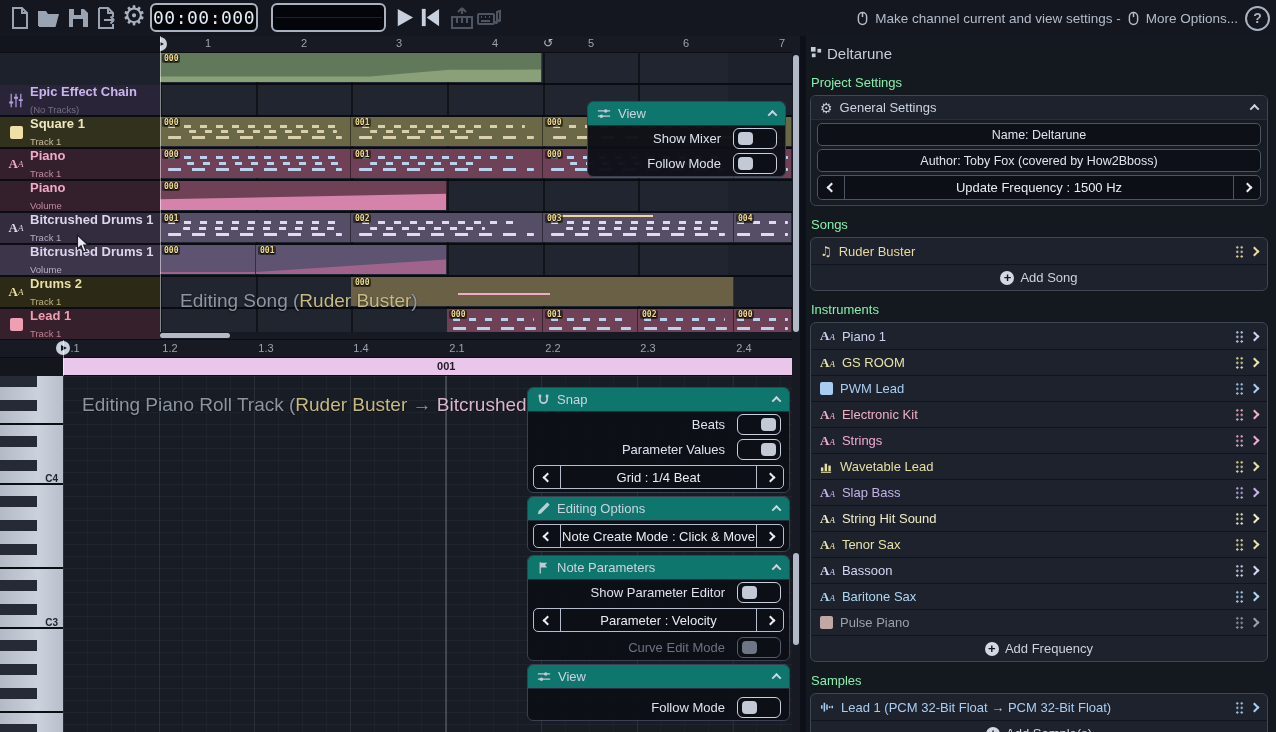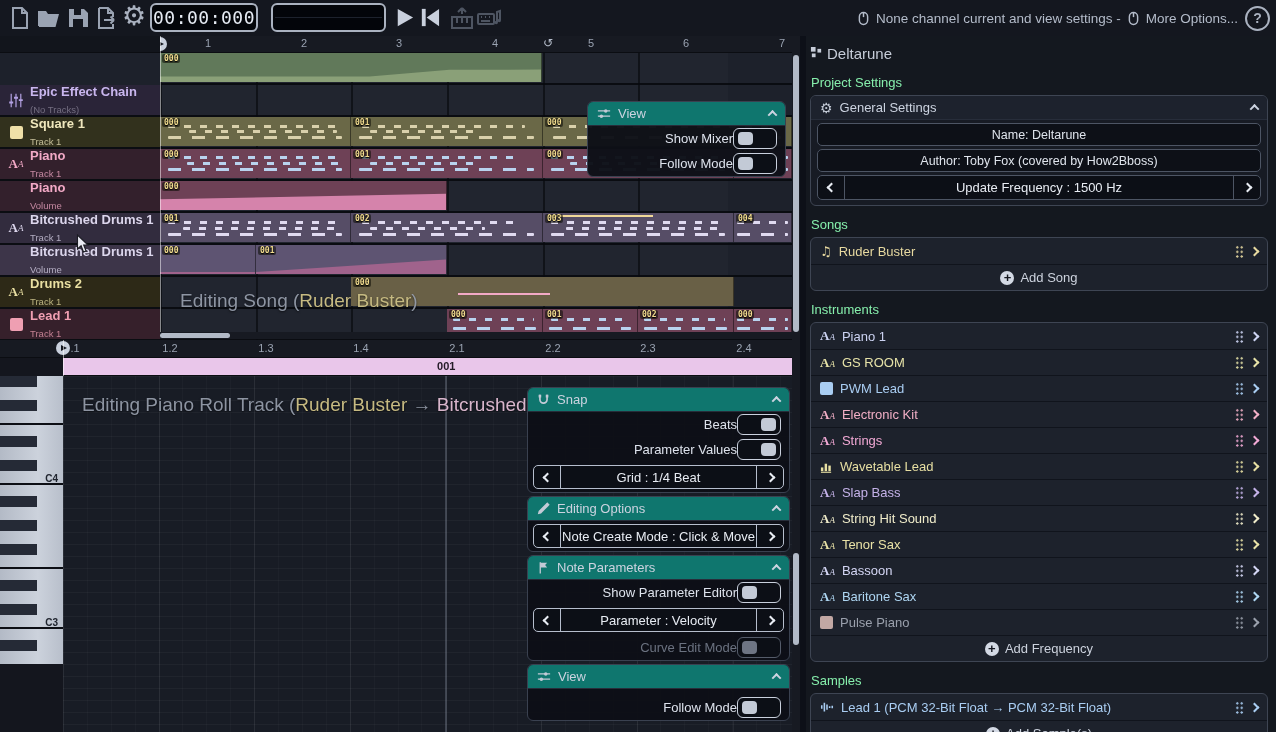--- a/index.html
+++ b/index.html
@@ -55,40 +55,40 @@
   .sb-h { position:absolute; height:7px; background:#171a22; }
   .thumb { position:absolute; background:#b2bac7; border-radius:3px; }
   
   .panel { background:rgba(13,16,23,.97); border:1px solid #3a4150; border-radius:6px; overflow:hidden; }
   .phd { display:flex; align-items:center; gap:7px; padding:4px 9px; background:#0f766e; border-bottom:1px solid #272d3a; color:#ccd3e0; font-size:13px; height:24px; }
   .phd .sp { flex:1; }
   .chev { display:inline-block; width:7px; height:7px; border-style:solid; border-color:currentColor; border-width:2px 2px 0 0; }
   .chev.up { transform:rotate(-45deg) translate(-1px,1px); }
   .chev.r  { transform:rotate(45deg); }
   .chev.l  { transform:rotate(-135deg); }
-  .prw { display:flex; justify-content:flex-end; align-items:center; gap:0; padding:2px 8px; height:25px; color:#dde2ec; font-size:13px; }
+  .prw { display:flex; justify-content:flex-end; align-items:center; gap:12px; padding:2px 8px; height:25px; color:#dde2ec; font-size:13px; }
   .prw.dim { color:#6b7280;padding-left:36px; }
   .tg { width:44px; height:21px; border:1.5px solid #c9d0dd; border-radius:6px; background:#0c0f16; position:relative; flex:none; }
   .tg b { position:absolute; top:2.5px; left:4px; width:15px; height:13px; border-radius:4px; background:#c3cad6; }
   .tg.on b { left:auto; right:4px; }
   .tg.dis { border-color:#555c6a; } .tg.dis b { background:#6e7584; }
   .selector { display:flex; align-items:stretch; height:24px; margin:3px 5px; border:1px solid #b6becd; border-radius:5px; overflow:hidden; background:#0c0f16; color:#e8ecf3; }
   .selector .sar { width:27px; display:flex; align-items:center; justify-content:center; border-right:1px solid #b6becd; }
   .selector .sar.r { border-right:none; border-left:1px solid #b6becd; }
   .selector .slb { flex:1; display:flex; align-items:center; justify-content:center; font-size:13px; white-space:nowrap; }
   .selector.dim { border-color:#4d5463; color:#6e7584; }
   .selector.dim .sar { border-color:#4d5463; }
   #view-popup { position:absolute; left:587px; top:65px; width:199px; z-index:6; }
   
   #piano-roll { position:absolute; left:0; top:340px; width:800px; height:392px; background:#14161e; overflow:hidden; }
   #pr-timeline { position:absolute; left:0; top:0; width:800px; height:18px; background:#171a22; border-bottom:1px solid #0b0d12; }
   .beatnum { position:absolute; top:2px; transform:translateX(-50%); font-size:11px; color:#9aa3b2; }
   #pr-strip { position:absolute; left:63px; top:18px; width:737px; height:18px; background:#e9c6ea; border-bottom:1px solid #0b0d12; }
   #pr-strip span { position:absolute; left:52%; top:2px; transform:translateX(-50%); font-size:11px; font-weight:bold; color:#231a26; }
-  #keys { position:absolute; left:0; top:36px; width:63px; height:288px;
+  #keys { position:absolute; left:0; top:36px; width:63px; height:356px;
     background:linear-gradient(90deg,#b3bac6,#ccd2dc 60%,#b8bfcb); }
   #keys .blacks { position:absolute; left:0; top:0; width:37px; height:100%;
     background:repeating-linear-gradient(180deg,
       #252a36 0 11px, transparent 11px 24px,
       #252a36 24px 35px, transparent 35px 60px,
       #252a36 60px 71px, transparent 71px 84px,
       #252a36 84px 95px, transparent 95px 120px,
       #252a36 120px 131px, transparent 131px 144px); }
   #keys .octlines { position:absolute; inset:0;
     background:repeating-linear-gradient(180deg,
@@ -192,21 +192,21 @@
           <path d="M20 16V6l3-1v9"></path>
           <circle cx="19.3" cy="16.5" r="1.7" fill="currentColor" stroke="none"></circle>
           <circle cx="22.3" cy="14.5" r="1.7" fill="currentColor" stroke="none"></circle>
         </svg>
     </div>
     <div id="tb-right">
       <svg width="11" height="15" viewBox="0 0 12 16" fill="none" stroke="#b4bcca" stroke-width="1.6">
           <rect x="1.5" y="1.5" width="9" height="13" rx="4.5"></rect>
           <path d="M6 1.5v5"></path>
         </svg>
-      <span>None channel current and view settings -</span>
+      <span>Make channel current and view settings -</span>
       <svg width="11" height="15" viewBox="0 0 12 16" fill="none" stroke="#b4bcca" stroke-width="1.6">
           <rect x="1.5" y="1.5" width="9" height="13" rx="4.5"></rect>
           <path d="M6 1.5v5"></path>
         </svg>
       <span>More Options...</span>
       <div id="help-btn">
           <span>?</span>
         </div>
     </div>
   </div>

